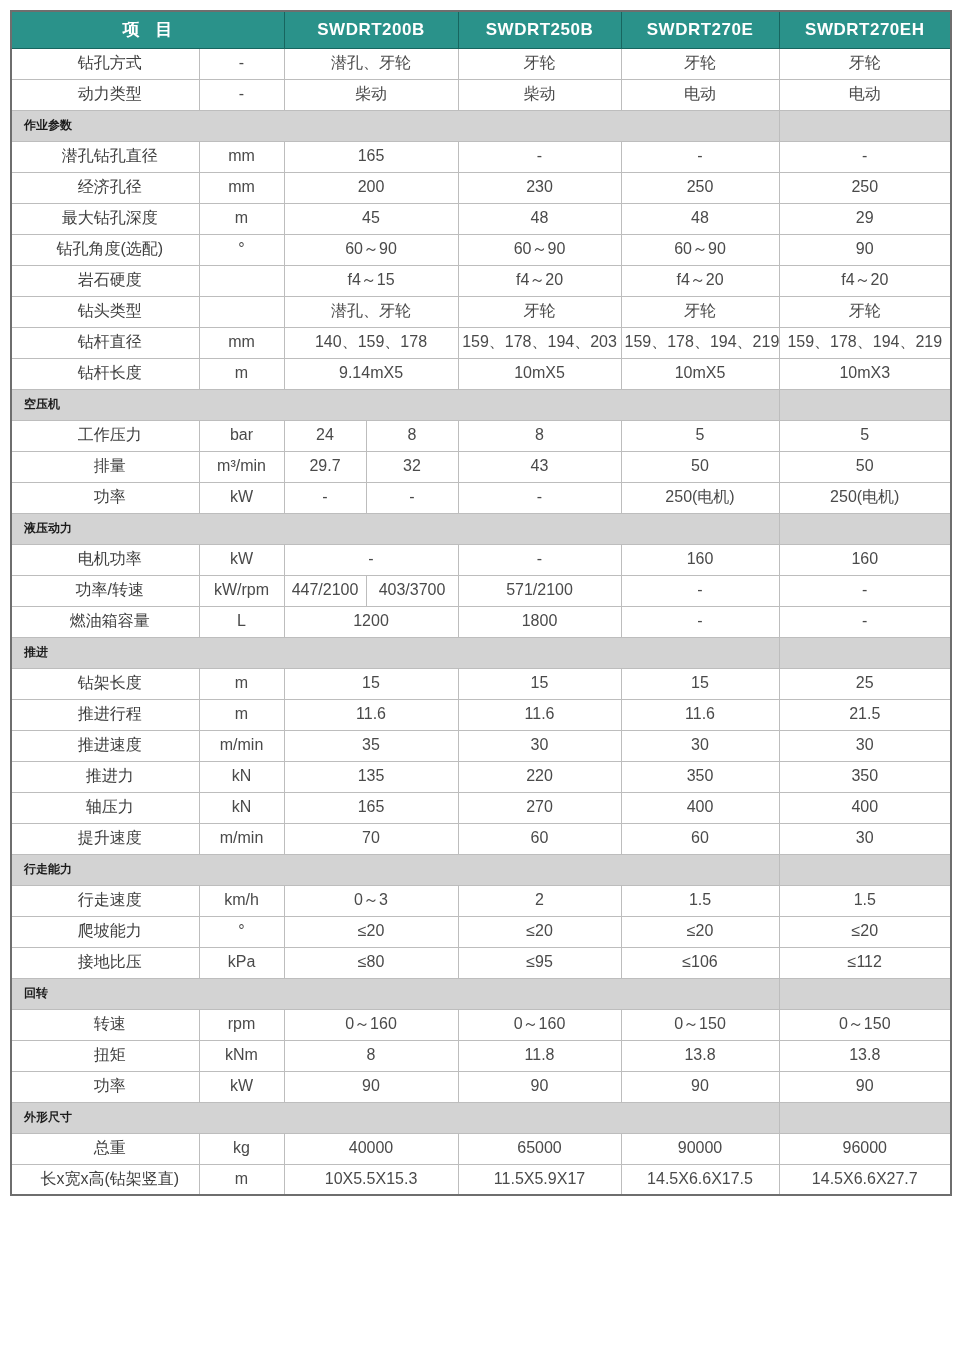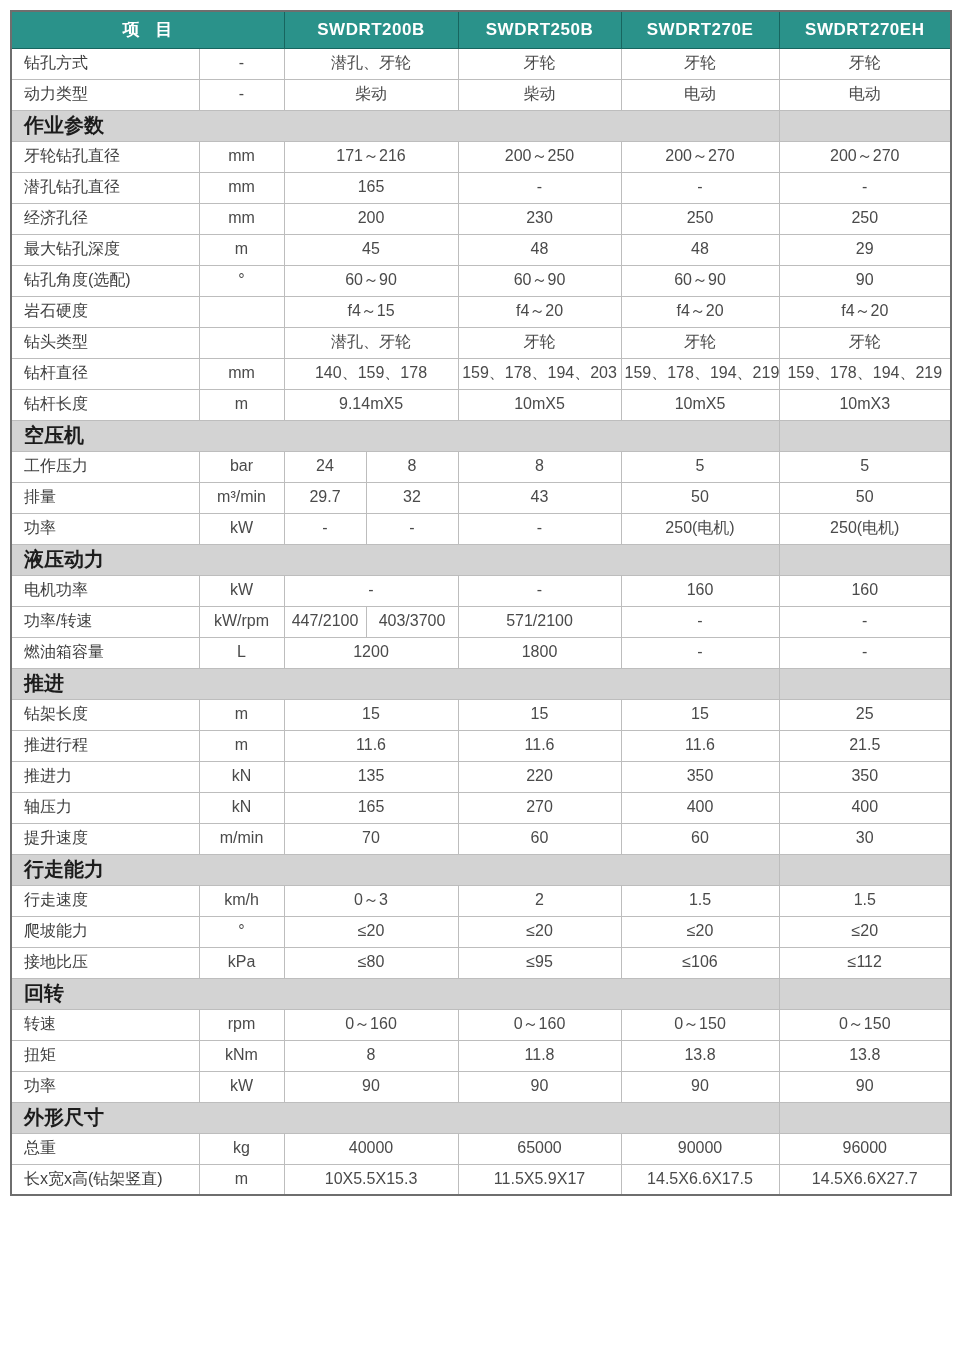--- a/index.html
+++ b/index.html
@@ -47,29 +47,29 @@
     color:var(--header-text);
     font-weight:bold;
     font-size:17px;
     height:37px;
     border:1px solid var(--header-divider);
     border-top:none;
     letter-spacing:0.5px;
   }
   th.th-item{white-space:pre;}
   td.lbl{
-    text-align:left;padding-left:12px;color:var(--label-text);
+    text-align:center;padding-left:12px;color:var(--label-text);
   }
   td.unit{color:var(--text);}
   tr.section-row td{
     background:var(--section-bg);
   }
   td.section-label{
     text-align:left;padding-left:12px;font-weight:bold;
-    color:var(--section-text);font-size:20px;
+    color:var(--section-text);font-size:12px;
   }
 </style>
 </head>
 <body>
 
 <div class="wrap">
   <table>
     <colgroup>
       <col class="c-label">
         <col class="c-unit">
@@ -103,28 +103,20 @@
           <td class="val" colspan="2">柴动</td>
           <td class="val">柴动</td>
           <td class="val">电动</td>
           <td class="val">电动</td>
         </tr>
         <tr class="section-row">
           <td class="section-label" colspan="6">作业参数</td>
           <td class="section-tail"></td>
         </tr>
         <tr>
-          <td class="lbl">牙轮钻孔直径</td>
-          <td class="unit">mm</td>
-          <td class="val" colspan="2">171～216</td>
-          <td class="val">200～250</td>
-          <td class="val">200～270</td>
-          <td class="val">200～270</td>
-        </tr>
-        <tr>
           <td class="lbl">潜孔钻孔直径</td>
           <td class="unit">mm</td>
           <td class="val" colspan="2">165</td>
           <td class="val">-</td>
           <td class="val">-</td>
           <td class="val">-</td>
         </tr>
         <tr>
           <td class="lbl">经济孔径</td>
           <td class="unit">mm</td>
@@ -255,20 +247,28 @@
         </tr>
         <tr>
           <td class="lbl">推进行程</td>
           <td class="unit">m</td>
           <td class="val" colspan="2">11.6</td>
           <td class="val">11.6</td>
           <td class="val">11.6</td>
           <td class="val">21.5</td>
         </tr>
         <tr>
+          <td class="lbl">推进速度</td>
+          <td class="unit">m/min</td>
+          <td class="val" colspan="2">35</td>
+          <td class="val">30</td>
+          <td class="val">30</td>
+          <td class="val">30</td>
+        </tr>
+        <tr>
           <td class="lbl">推进力</td>
           <td class="unit">kN</td>
           <td class="val" colspan="2">135</td>
           <td class="val">220</td>
           <td class="val">350</td>
           <td class="val">350</td>
         </tr>
         <tr>
           <td class="lbl">轴压力</td>
           <td class="unit">kN</td>

